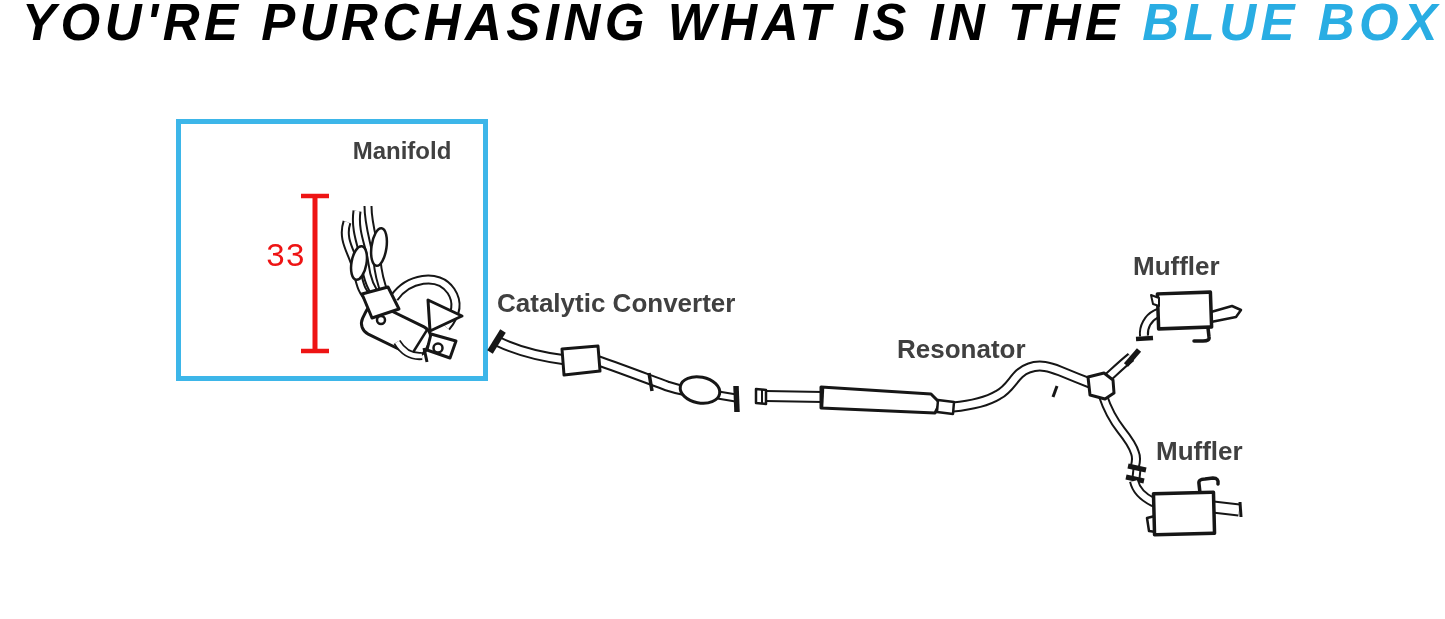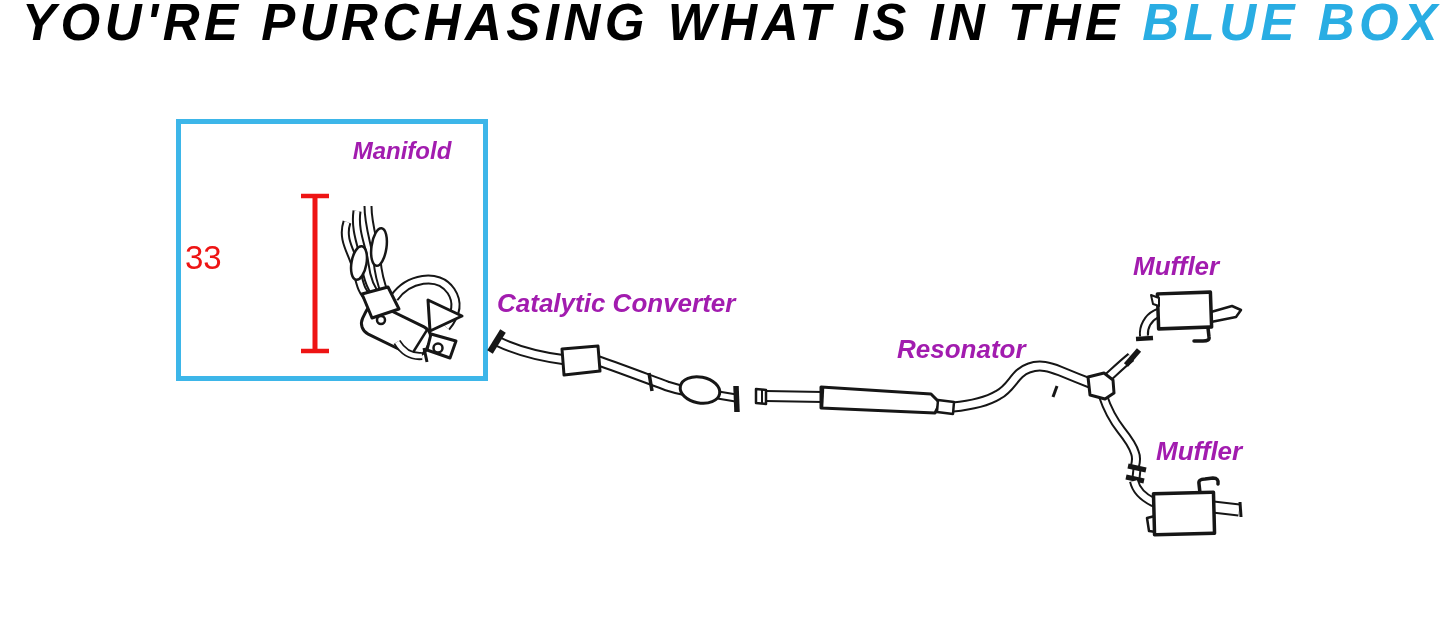--- a/index.html
+++ b/index.html
@@ -4,25 +4,25 @@
 <style>
   html,body{margin:0;padding:0;background:#fff;}
   .canvas{position:relative;width:1445px;height:619px;background:#fff;overflow:hidden;
           font-family:"Liberation Sans",sans-serif;}
   .title{position:absolute;left:22px;top:-6px;white-space:pre;font-weight:bold;font-style:italic;
          font-size:51px;letter-spacing:4.5px;color:#000;line-height:58px;}
   .title .hl{color:#29ade3;}
   .bluebox{position:absolute;left:176px;top:119px;width:302px;height:252px;
            border:5px solid #3db6e9;background:#fff;z-index:0;}
   .diagram{position:absolute;left:0;top:0;z-index:1;}
-  .lbl{position:absolute;font-weight:bold;font-style:italic;color:#a21caf;z-index:2;}
+  .lbl{position:absolute;font-weight:bold;color:#404040;z-index:2;}
   .lbl .line{display:block;}
   .part-name{left:335px;top:137px;width:134px;text-align:center;font-size:24px;line-height:27px;}
-  .measure{left:185px;top:239px;width:120px;text-align:left;font-style:normal;font-weight:normal;
-           font-family:Liberation Sans, sans-serif;color:#ee1414;font-size:33px;line-height:37px;}
+  .measure{left:185px;top:239px;width:120px;text-align:right;font-style:normal;font-weight:normal;
+           font-family:Liberation Mono, monospace;color:#ee1414;font-size:33px;line-height:37px;}
   .cat-lbl{left:497px;top:288px;font-size:26px;}
   .res-lbl{left:897px;top:334px;font-size:26px;}
   .muf1-lbl{left:1133px;top:251px;font-size:26px;}
   .muf2-lbl{left:1156px;top:436px;font-size:26px;}
   .k{stroke:#161616;fill:none;stroke-linejoin:round;}
   .w{stroke:#ffffff;fill:none;stroke-linejoin:round;}
   .fw{fill:#ffffff;stroke:#161616;stroke-linejoin:round;}
   .r{stroke:#ee1414;fill:none;}
 </style>
 </head>

